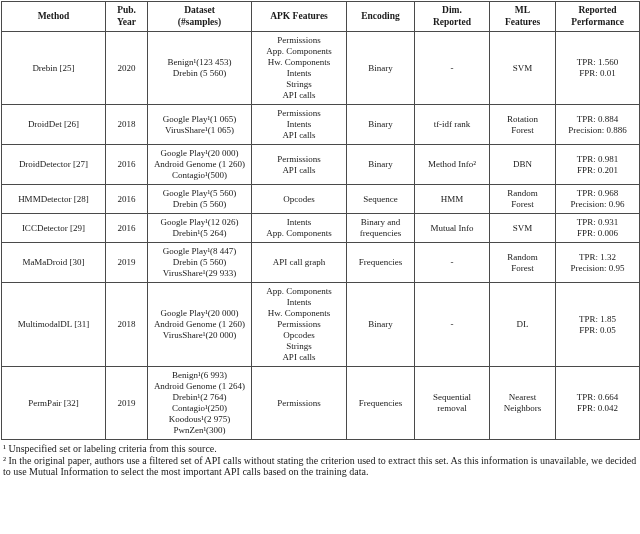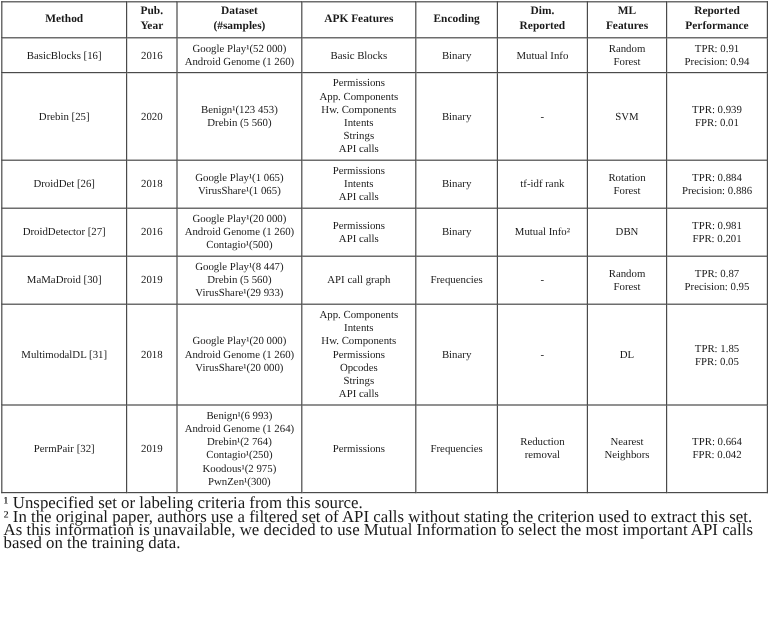--- a/index.html
+++ b/index.html
@@ -40,21 +40,21 @@
     }
     th {
       font-weight: bold;
       font-size: 9.5px;
       line-height: 11.5px;
       padding: 3px 1px;
     }
     table.comparison { border-top: 1.5px solid #3a3a3a; border-bottom: 1.5px solid #3a3a3a; }
     .footnotes {
       margin: 3px 2px 0 2px;
-      font-size: 14px;
+      font-size: 10px;
       line-height: 11px;
       text-align: left;
       color: #1a1a1a;
     }
     .footnote { margin: 0 0 1px 0; }
   </style>
 </head>
 <body>
 
 <div class="page">
@@ -81,47 +81,34 @@
         <th>Dim.
 Reported</th>
         <th>ML
 Features</th>
         <th>Reported
 Performance</th>
       </tr>
     </thead>
     <tbody>
       <tr>
-        <td>BasicBlocks [16]</td>
-        <td>2016</td>
-        <td>Google Play¹(52 000)
-Android Genome (1 260)</td>
-        <td>Basic Blocks</td>
-        <td>Binary</td>
-        <td>Mutual Info</td>
-        <td>Random
-Forest</td>
-        <td>TPR: 0.91
-Precision: 0.94</td>
-      </tr>
-      <tr>
         <td>Drebin [25]</td>
         <td>2020</td>
         <td>Benign¹(123 453)
 Drebin (5 560)</td>
         <td>Permissions
 App. Components
 Hw. Components
 Intents
 Strings
 API calls</td>
         <td>Binary</td>
         <td>-</td>
         <td>SVM</td>
-        <td>TPR: 0.939
+        <td>TPR: 1.560
 FPR: 0.01</td>
       </tr>
       <tr>
         <td>DroidDet [26]</td>
         <td>2018</td>
         <td>Google Play¹(1 065)
 VirusShare¹(1 065)</td>
         <td>Permissions
 Intents
 API calls</td>
@@ -134,37 +121,64 @@
       </tr>
       <tr>
         <td>DroidDetector [27]</td>
         <td>2016</td>
         <td>Google Play¹(20 000)
 Android Genome (1 260)
 Contagio¹(500)</td>
         <td>Permissions
 API calls</td>
         <td>Binary</td>
-        <td>Mutual Info²</td>
+        <td>Method Info²</td>
         <td>DBN</td>
         <td>TPR: 0.981
 FPR: 0.201</td>
+      </tr>
+      <tr>
+        <td>HMMDetector [28]</td>
+        <td>2016</td>
+        <td>Google Play¹(5 560)
+Drebin (5 560)</td>
+        <td>Opcodes</td>
+        <td>Sequence</td>
+        <td>HMM</td>
+        <td>Random
+Forest</td>
+        <td>TPR: 0.968
+Precision: 0.96</td>
+      </tr>
+      <tr>
+        <td>ICCDetector [29]</td>
+        <td>2016</td>
+        <td>Google Play¹(12 026)
+Drebin¹(5 264)</td>
+        <td>Intents
+App. Components</td>
+        <td>Binary and
+frequencies</td>
+        <td>Mutual Info</td>
+        <td>SVM</td>
+        <td>TPR: 0.931
+FPR: 0.006</td>
       </tr>
       <tr>
         <td>MaMaDroid [30]</td>
         <td>2019</td>
         <td>Google Play¹(8 447)
 Drebin (5 560)
 VirusShare¹(29 933)</td>
         <td>API call graph</td>
         <td>Frequencies</td>
         <td>-</td>
         <td>Random
 Forest</td>
-        <td>TPR: 0.87
+        <td>TPR: 1.32
 Precision: 0.95</td>
       </tr>
       <tr>
         <td>MultimodalDL [31]</td>
         <td>2018</td>
         <td>Google Play¹(20 000)
 Android Genome (1 260)
 VirusShare¹(20 000)</td>
         <td>App. Components
 Intents
@@ -183,21 +197,21 @@
         <td>PermPair [32]</td>
         <td>2019</td>
         <td>Benign¹(6 993)
 Android Genome (1 264)
 Drebin¹(2 764)
 Contagio¹(250)
 Koodous¹(2 975)
 PwnZen¹(300)</td>
         <td>Permissions</td>
         <td>Frequencies</td>
-        <td>Reduction
+        <td>Sequential
 removal</td>
         <td>Nearest
 Neighbors</td>
         <td>TPR: 0.664
 FPR: 0.042</td>
       </tr>
     </tbody>
   </table>
 
   <div class="footnotes">

